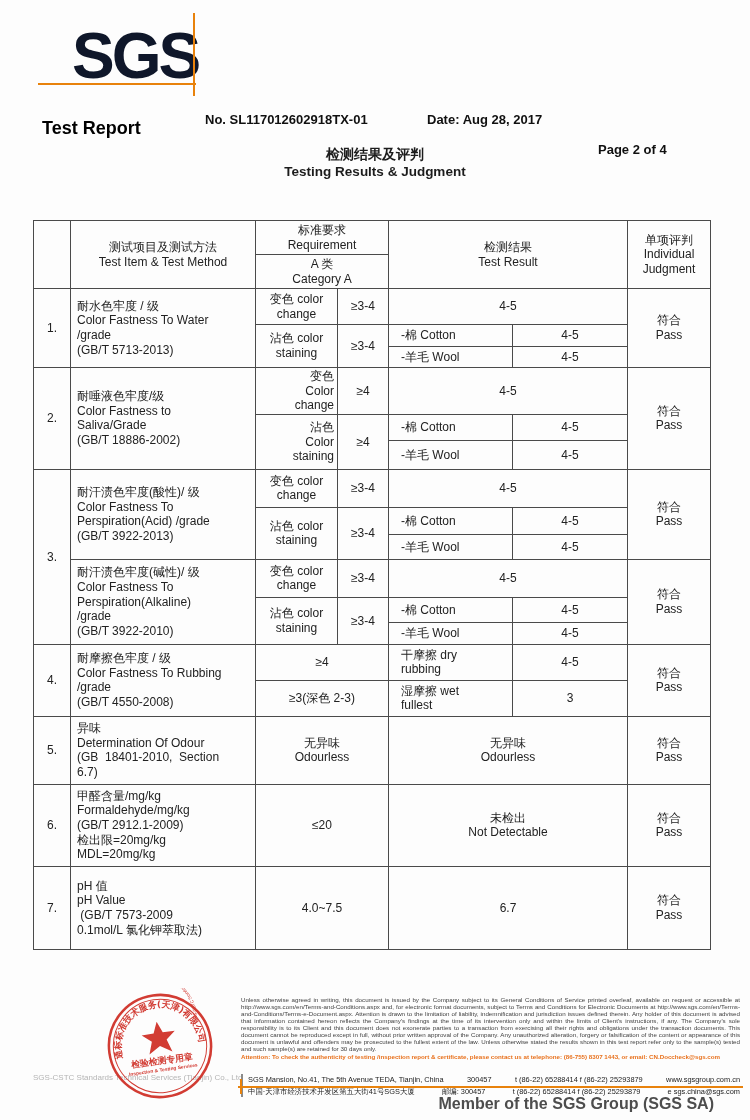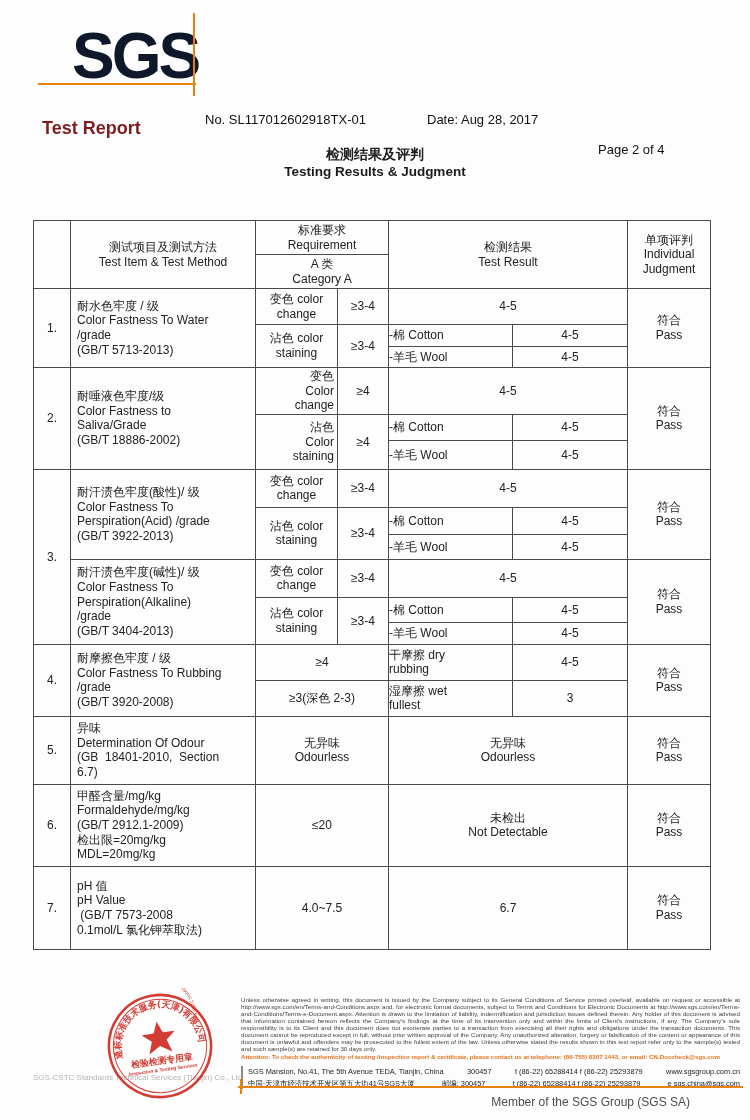--- a/index.html
+++ b/index.html
@@ -8,49 +8,49 @@
     background:#fdfdfd; overflow:hidden;
     font-family:"Liberation Sans","DejaVu Sans",sans-serif; color:#1c1c1c;
   }
   .abs{position:absolute;}
   
   .logo-text{left:72px; top:24px; font-size:64px; font-weight:bold; color:#0f172a;
     letter-spacing:-3px; line-height:1;}
   .logo-hline{left:38px; top:83px; width:158px; height:2px; background:#e8820c;}
   .logo-vline{left:193px; top:13px; width:2px; height:83px; background:#e8820c;}
   
-  .report-title{left:42px; top:118px; font-size:18px; font-weight:bold; color:#7f1d1d;}
-  .hmeta{top:112px; font-size:13px; font-weight:normal; color:#101010;}
+  .report-title{left:42px; top:118px; font-size:18px; font-weight:bold; color:#000000;}
+  .hmeta{top:112px; font-size:13px; font-weight:bold; color:#101010;}
   .no{left:205px;} .date{left:427px;} .pg{left:598px;margin-top:30px;}
   .sec-zh{left:0; top:146px; width:750px; text-align:center; font-size:14px; font-weight:bold;}
   .sec-en{left:0; top:164px; width:750px; text-align:center; font-size:13.5px; font-weight:bold;}
   .caption{left:33px; top:197px; font-size:13px; font-weight:bold;}
   
   table.tbl{left:33px; top:220px; position:absolute; border-collapse:collapse; table-layout:fixed;
     width:677px;}
   .tbl td{border:1px solid #4a4a4a; font-size:12px; line-height:1.22; text-align:center;
     vertical-align:middle; white-space:pre-wrap; padding:1px 3px; color:#222;
     overflow:hidden; word-wrap:break-word;}
   .tbl td.item{text-align:left; padding-left:6px;}
-  .tbl td.reslab{text-align:left; padding-left:0;}
+  .tbl td.reslab{text-align:left; padding-left:12px;}
   .tbl td.leftlab{text-align:right; padding-left:6px;}
   
   .company1{left:33px; top:1073px; font-size:8px; color:#b5b5b5;}
   .company2{left:33px; top:1128px; font-size:10px; color:#b5b5b5;}
   .stamp{left:106px; top:992px; width:108px; height:108px; transform:rotate(-8deg); opacity:.93;}
   .fineblock{left:241px; top:997px; width:499px;}
   .disclaimer{margin:0; font-size:6.2px; line-height:1.12; text-align:justify; color:#3f3f3f;}
   .attention{margin:1px 0 0 0; font-size:6.2px; line-height:1.12; color:#e8711d; font-weight:bold;}
-  .addr{margin-top:6px; border-left:2px solid #8a8a8a; padding-left:5px;}
+  .addr{margin-top:14px; border-left:2px solid #8a8a8a; padding-left:5px;}
   .addr-line{display:flex; justify-content:space-between; align-items:baseline;
     font-size:7.4px; color:#222; line-height:1.5; gap:4px;}
   .addr-line span{white-space:nowrap;}
   .foot-hline{left:238px; top:1086px; width:505px; height:2px; background:#e8820c;}
   .foot-vtick{left:240px; top:1079px; width:2px; height:15px; background:#e8820c;}
-  .member{right:60px; top:1095px; font-size:12px; font-weight:normal; color:#4d4d4d;}
+  .member{right:36px; top:1095px; font-size:16px; font-weight:bold; color:#4d4d4d;}
 </style>
 </head>
 <body>
 
 <div class="page">
 
   <div class="abs logo-text">SGS</div>
   <div class="abs logo-hline"></div>
   <div class="abs logo-vline"></div>
 
@@ -166,21 +166,21 @@
       <tr style="height:25px">
         <td class="reslab">-羊毛 Wool</td>
         <td>4-5</td>
       </tr>
 
       <tr style="height:38px">
         <td rowspan="3" class="item">耐汗渍色牢度(碱性)/ 级
 Color Fastness To
 Perspiration(Alkaline)
 /grade
-(GB/T 3404-2013)</td>
+(GB/T 3922-2010)</td>
         <td>变色 color
 change</td>
         <td>≥3-4</td>
         <td colspan="2">4-5</td>
         <td rowspan="3">符合
 Pass</td>
       </tr>
       <tr style="height:25px">
         <td rowspan="2">沾色 color
 staining</td>
@@ -191,21 +191,21 @@
       <tr style="height:22px">
         <td class="reslab">-羊毛 Wool</td>
         <td>4-5</td>
       </tr>
 
       <tr style="height:36px">
         <td rowspan="2">4.</td>
         <td rowspan="2" class="item">耐摩擦色牢度 / 级
 Color Fastness To Rubbing
 /grade
-(GB/T 3920-2008)</td>
+(GB/T 4550-2008)</td>
         <td colspan="2">≥4</td>
         <td class="reslab">干摩擦 dry
 rubbing</td>
         <td>4-5</td>
         <td rowspan="2">符合
 Pass</td>
       </tr>
       <tr style="height:36px">
         <td colspan="2">≥3(深色 2-3)</td>
         <td class="reslab">湿摩擦 wet
@@ -238,21 +238,21 @@
         <td colspan="2">未检出
 Not Detectable</td>
         <td>符合
 Pass</td>
       </tr>
 
       <tr style="height:83px">
         <td>7.</td>
         <td class="item">pH 值
 pH Value
- (GB/T 7573-2008
+ (GB/T 7573-2009
 0.1mol/L 氯化钾萃取法)</td>
         <td colspan="2">4.0~7.5</td>
         <td colspan="2">6.7</td>
         <td>符合
 Pass</td>
       </tr>
     </tbody>
   </table>
 
   <div class="abs company1">SGS-CSTC Standards Technical Services (Tianjin) Co., Ltd</div>

